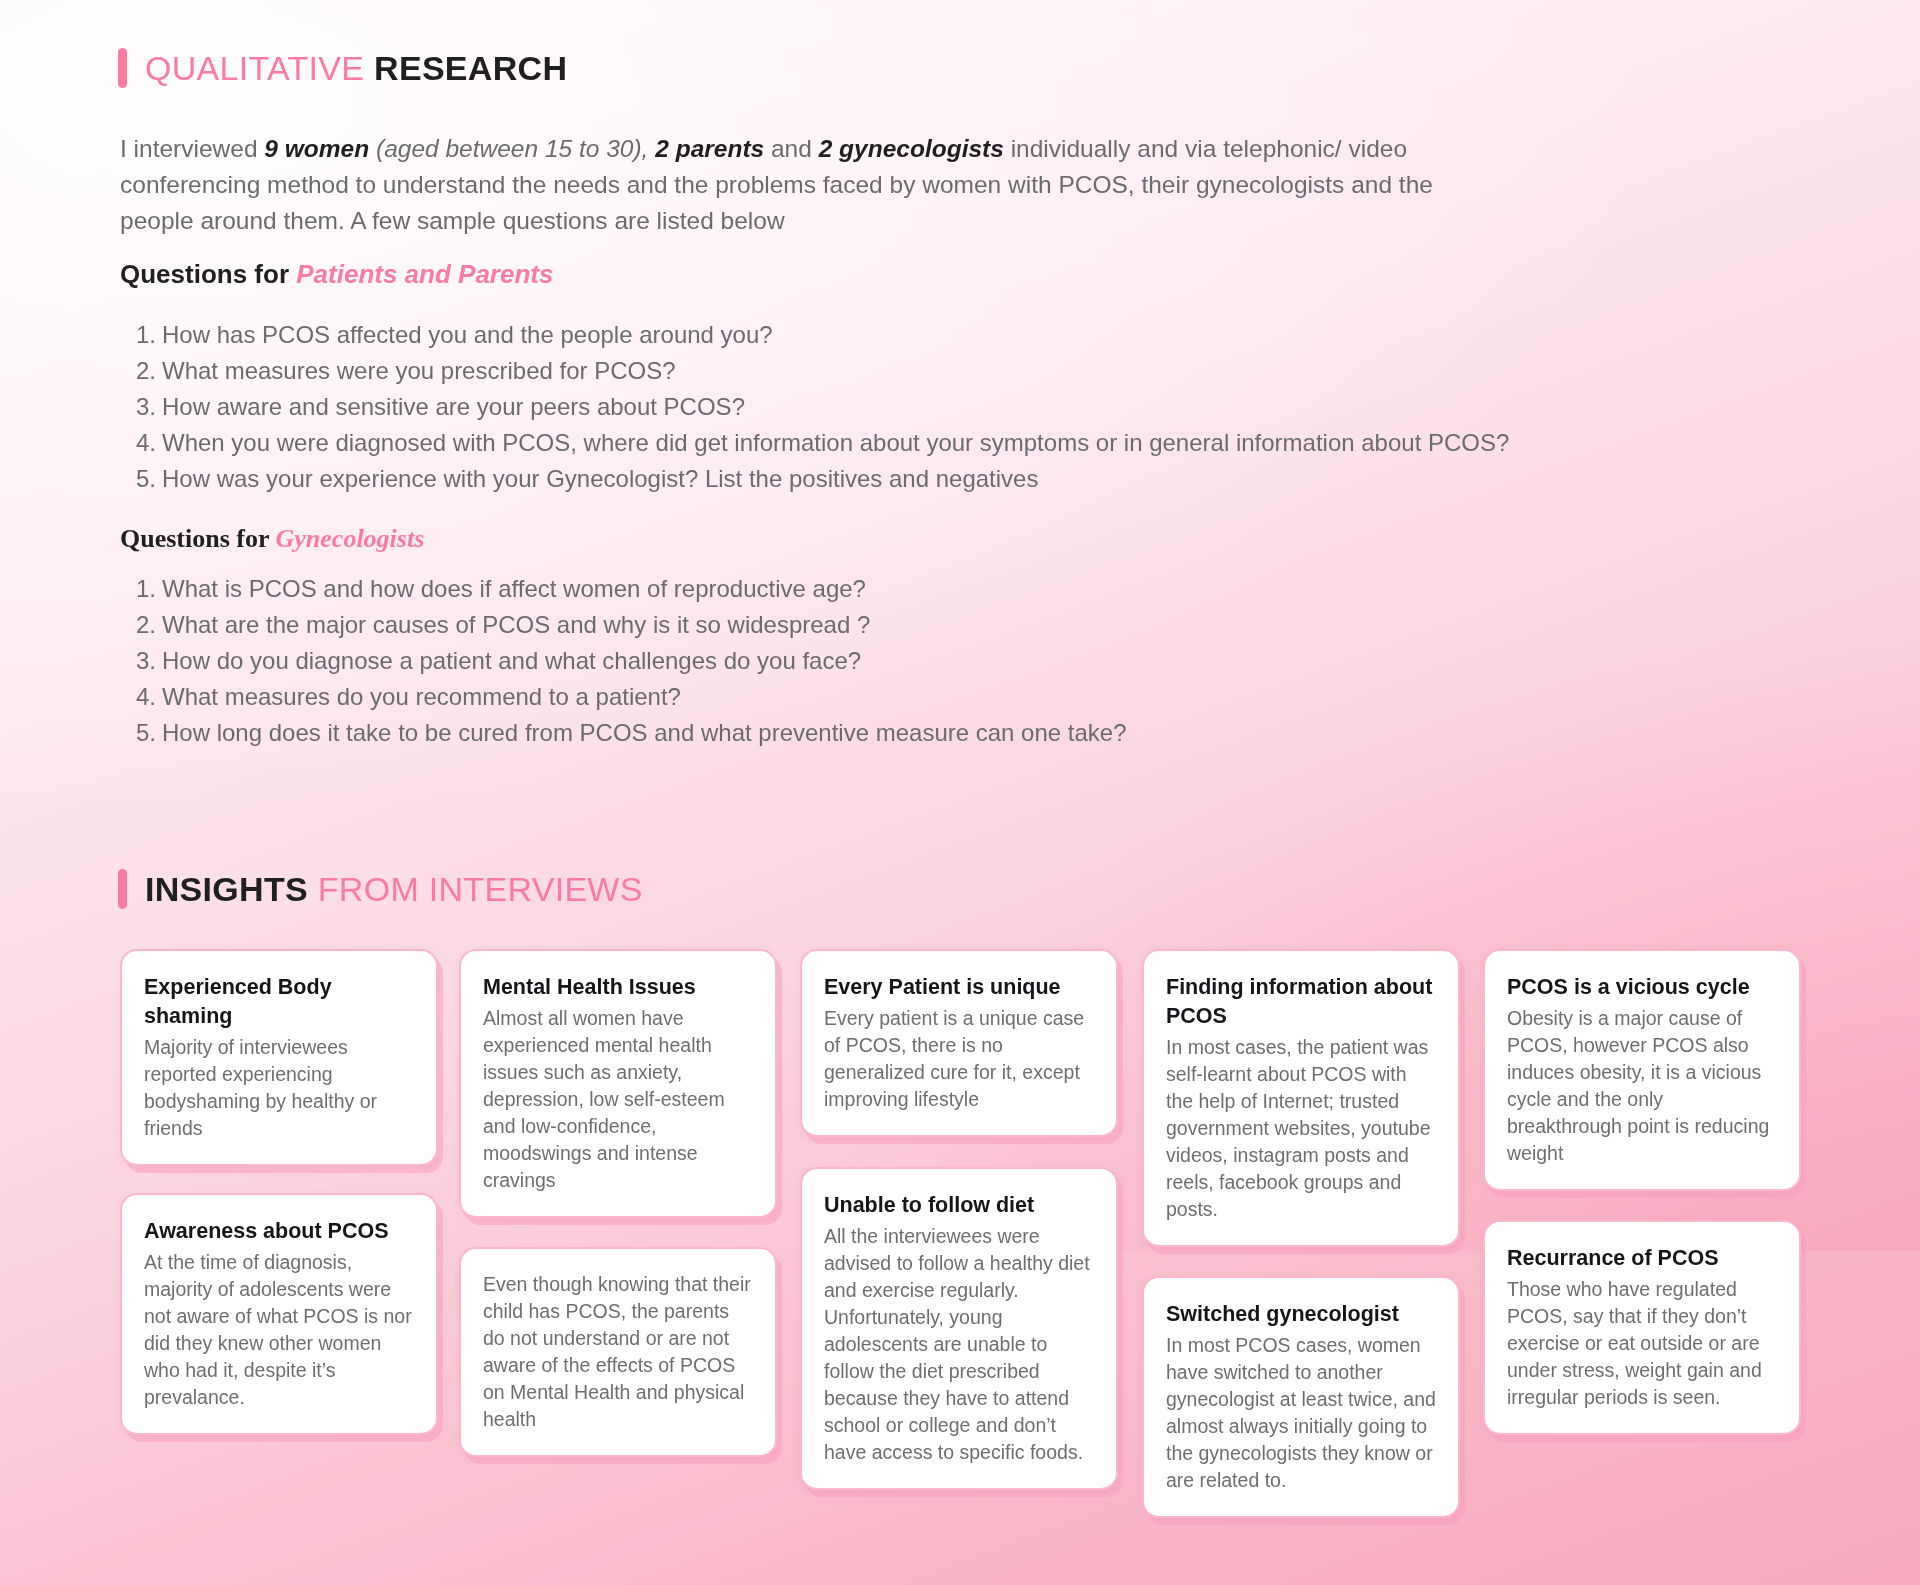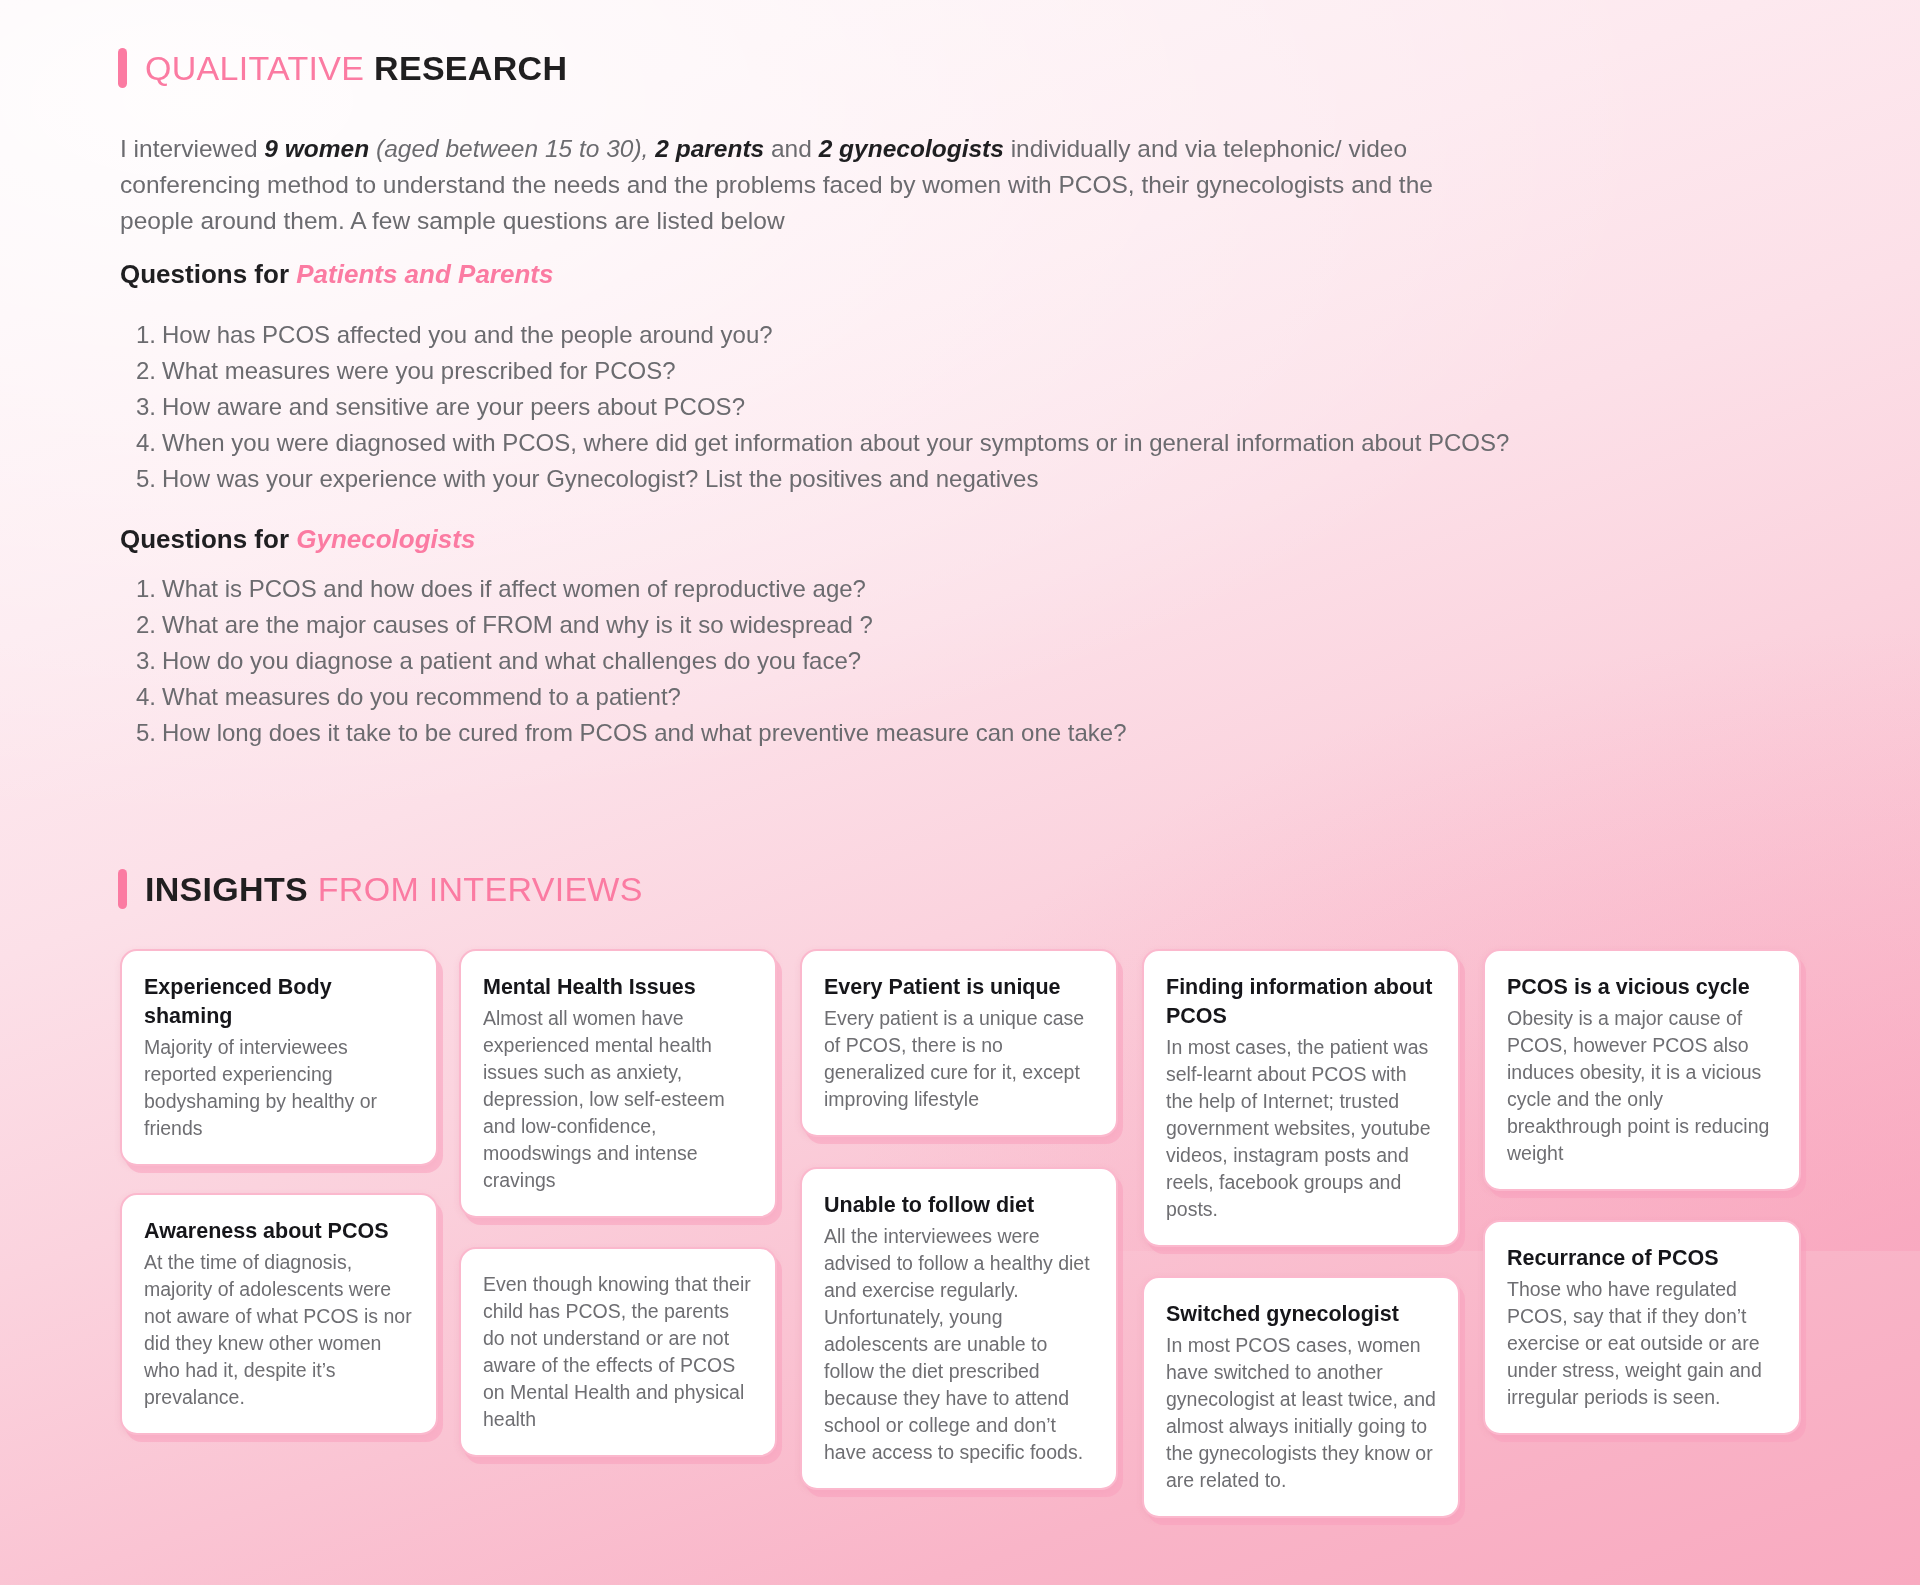--- a/index.html
+++ b/index.html
@@ -86,21 +86,21 @@
     color: #1f1f21;
     font-weight: 700;
     white-space: nowrap;
   }
   .q-group-title .accent {
     color: #fb7ba2;
     font-style: italic;
     font-weight: 700;
   }
   #qtitle-patients { left: 120px; top: 258px; }
-  #qtitle-gyn      { left: 120px; top: 523px; }
+  #qtitle-gyn      { left: 120px; top: 523px; font-family: Liberation Serif, serif; }
 
   .q-list {
     position: absolute;
     list-style: none;
     counter-reset: qitem;
     font-size: 24px;
     line-height: 36px;
     color: #6b6b6f;
   }
   .q-list li {
@@ -198,21 +198,21 @@
     <li>What measures were you prescribed for PCOS?</li>
     <li>How aware and sensitive are your peers about PCOS?</li>
     <li>When you were diagnosed with PCOS, where did get information about your symptoms or in general information about PCOS?</li>
     <li>How was your experience with your Gynecologist? List the positives and negatives</li>
   </ol>
 
   <div class="q-group-title" id="qtitle-gyn"><span>Questions for </span><span class="accent">Gynecologists</span></div>
 
   <ol class="q-list" id="qlist-gyn">
     <li>What is PCOS and how does if affect women of reproductive age?</li>
-    <li>What are the major causes of FROM and why is it so widespread ?</li>
+    <li>What are the major causes of PCOS and why is it so widespread ?</li>
     <li>How do you diagnose a patient and what challenges do you face?</li>
     <li>What measures do you recommend to a patient?</li>
     <li>How long does it take to be cured from PCOS and what preventive measure can one take?</li>
   </ol>
 
   <div class="section-head" id="insights-head">
     <div class="head-bar"></div>
     <div class="head-text">
       <span class="head-dark">INSIGHTS</span>
       <span class="head-pink">FROM INTERVIEWS</span>

